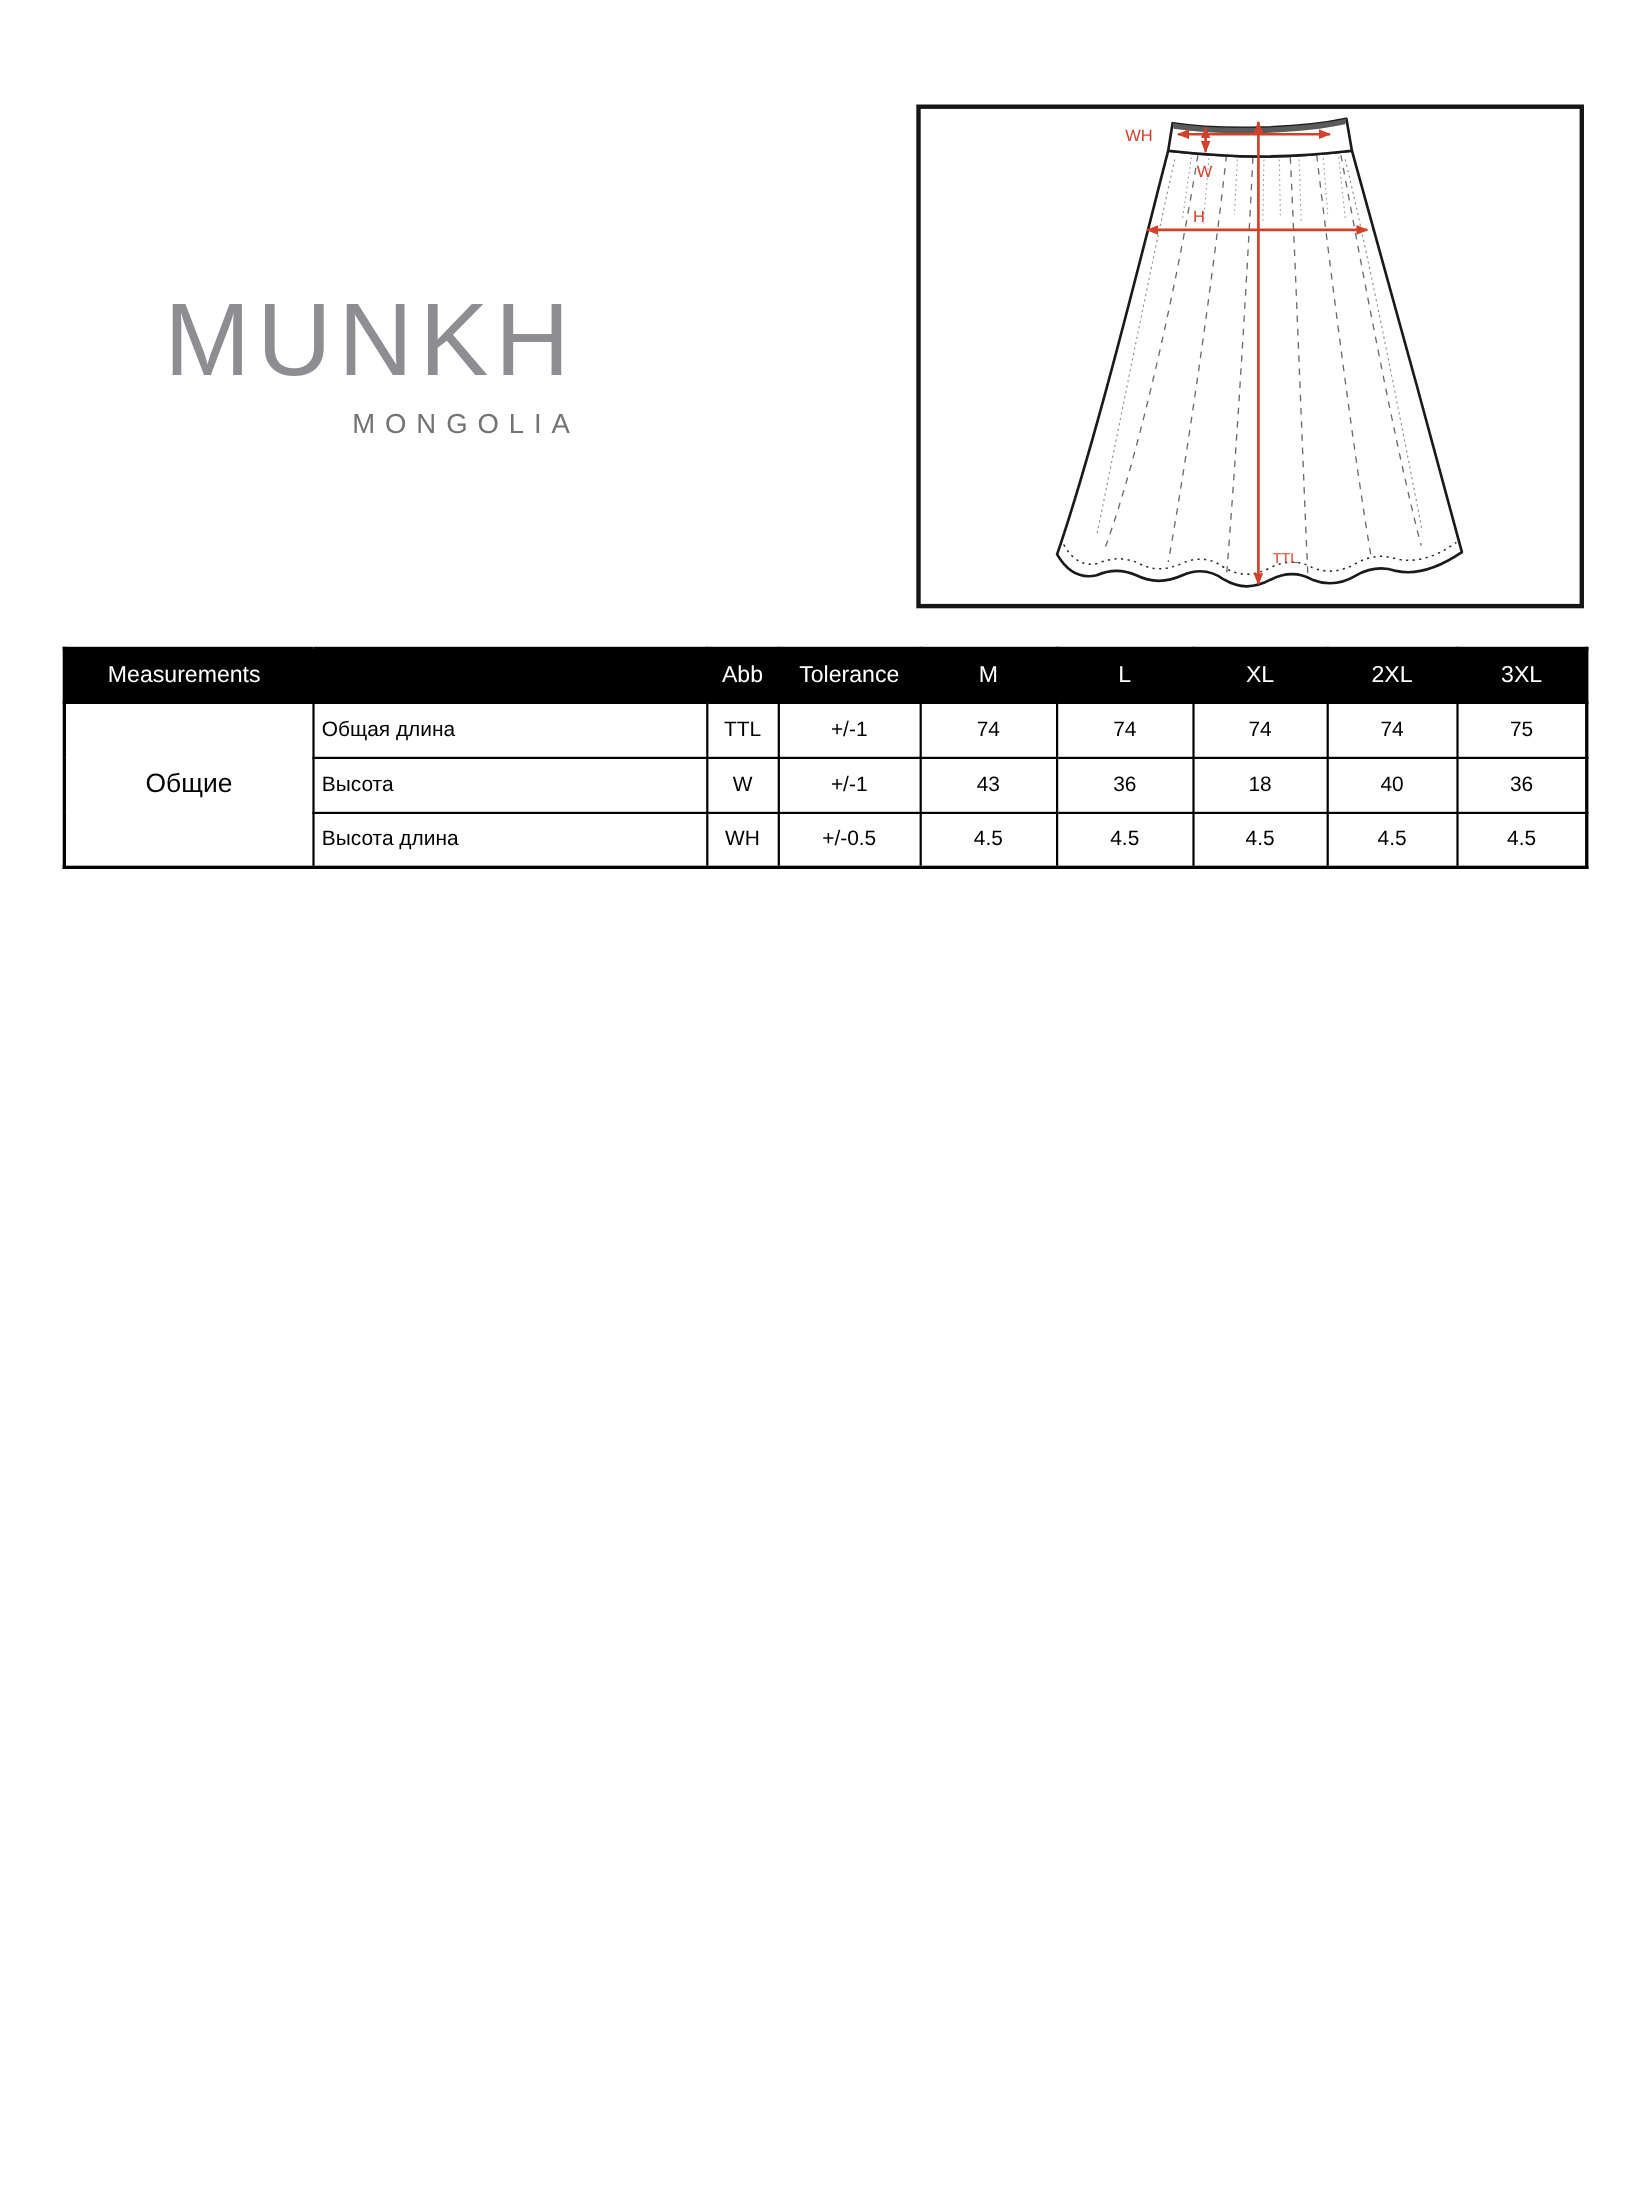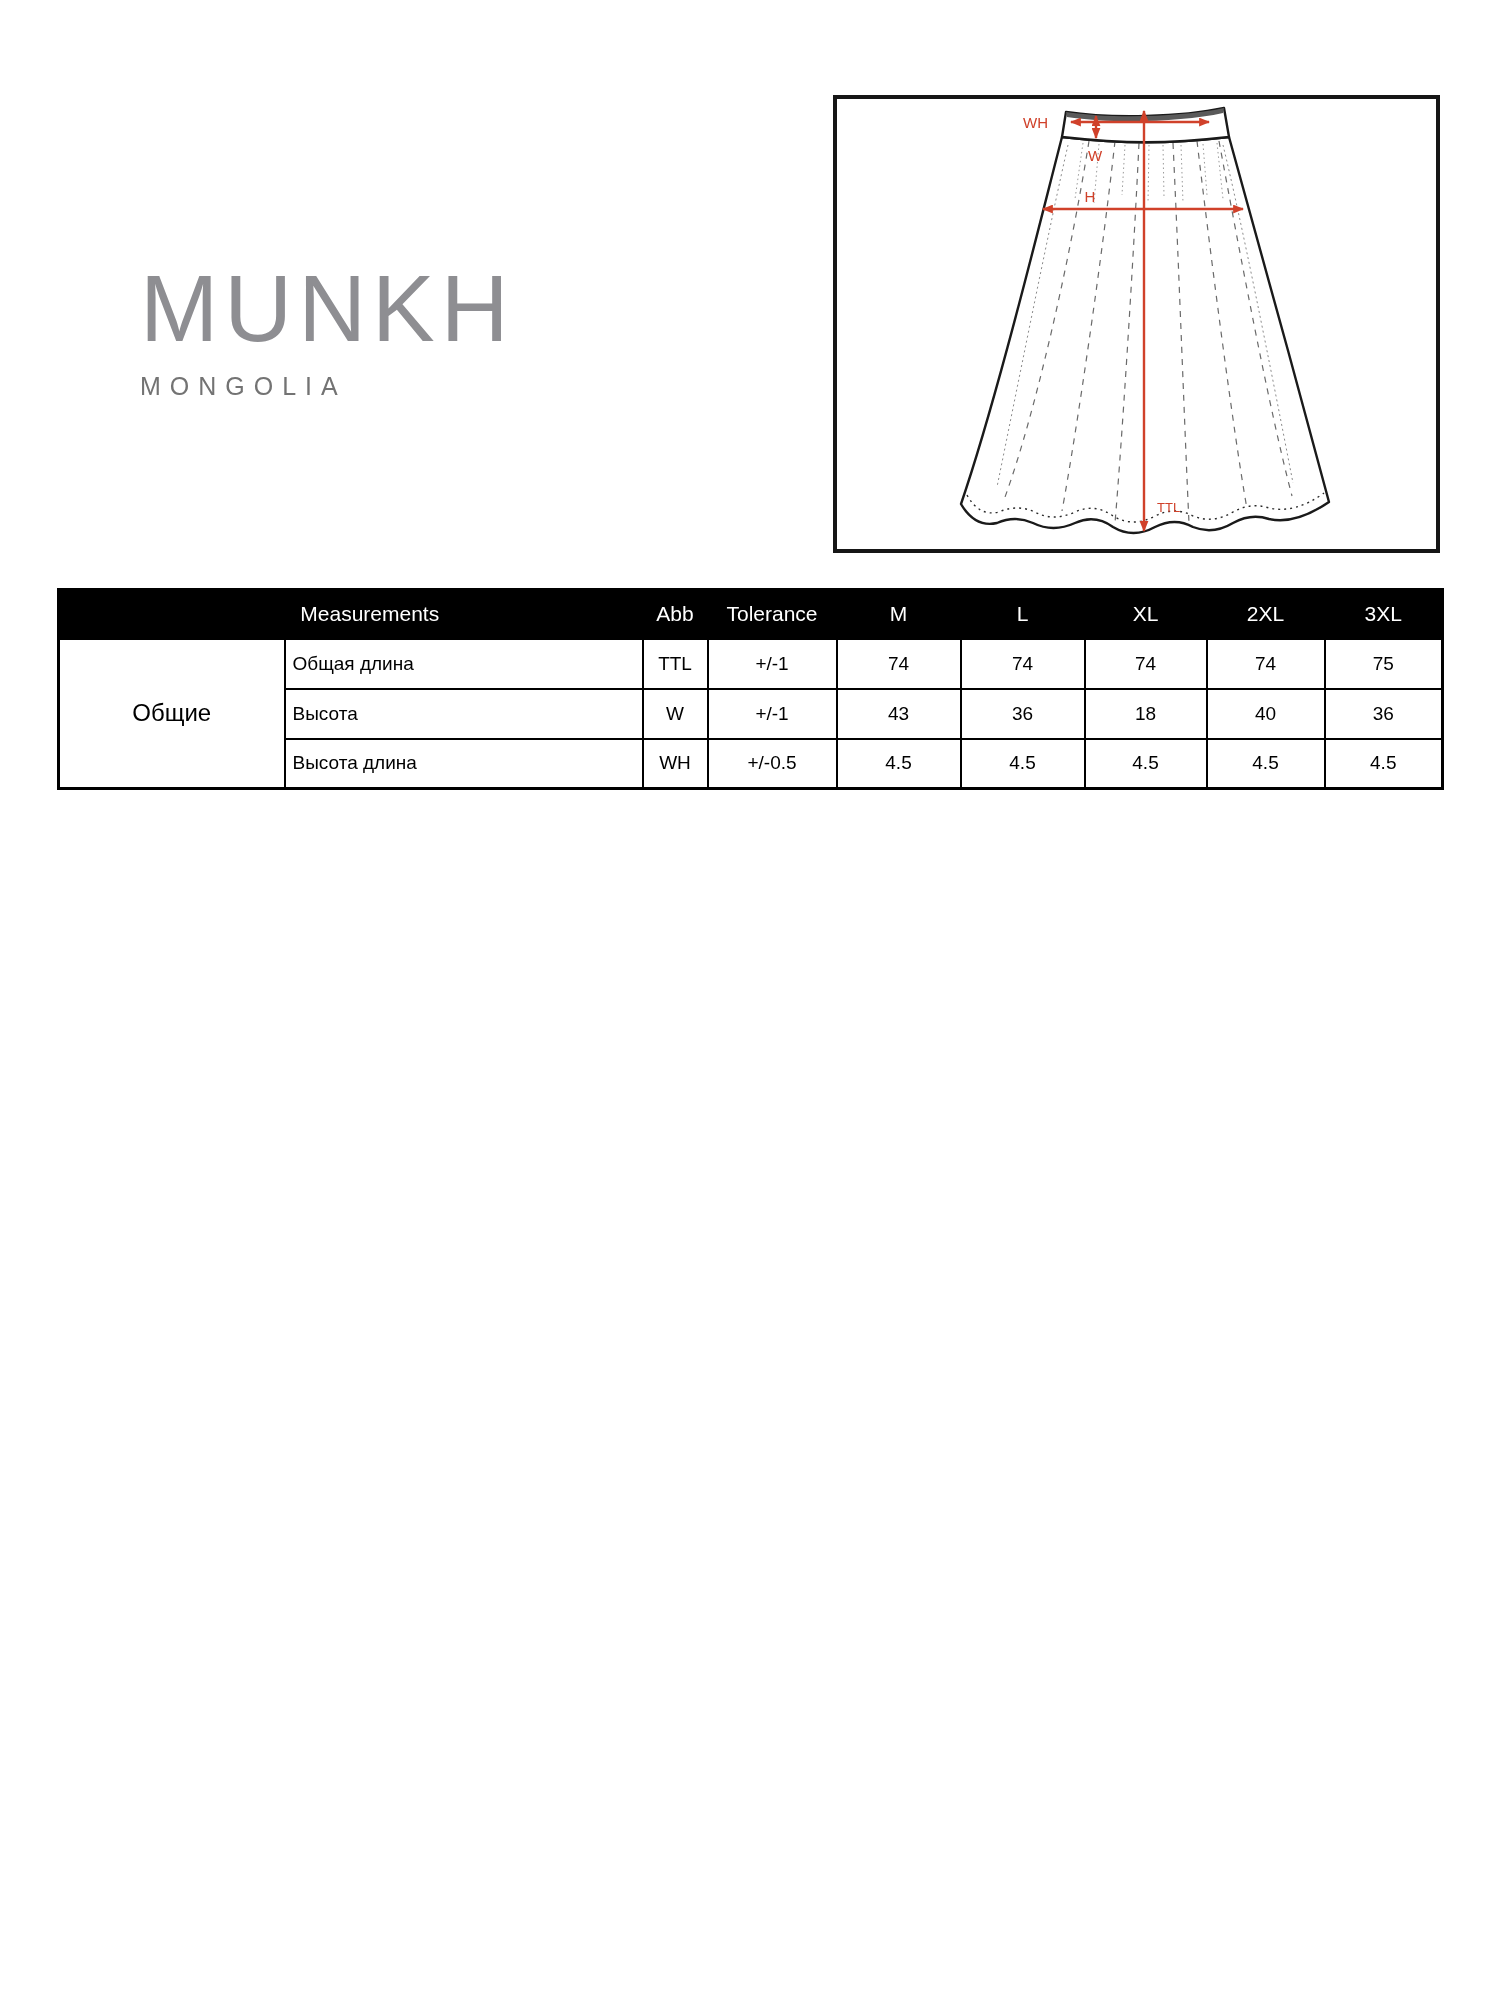--- a/index.html
+++ b/index.html
@@ -8,21 +8,21 @@
     background: #ffffff;
     font-family: "Liberation Sans", sans-serif;
     position: relative;
   }
   .page { position: absolute; inset: 0; width: 1500px; height: 2000px; background: #fff; }
 
   
   .logo-block {
     position: absolute;
     left: 140px; top: 262px; width: 378px;
-    text-align: left;
+    text-align: right;
     color: #8e8e92;
   }
   .logo-brand {
     font-size: 94px;
     line-height: 1.0;
     font-weight: 400;
     letter-spacing: 6px;
     margin-right: -6px; 
     color: #8e8e92;
     white-space: nowrap;
@@ -63,21 +63,21 @@
   .spec-table { border: 3px solid #000; }
   .spec-table thead th {
     background: #000;
     color: #fff;
     font-weight: 400;
     font-size: 21px;
     height: 49px;
     border-color: #000;
   }
   .spec-table thead th.hdr-measurements {
-    text-align: center;
+    text-align: left;
     padding-left: 38px;
   }
   .spec-table tbody td {
     height: 50px;
     font-size: 19px;
     text-align: center;
     vertical-align: middle;
     background: #fff;
   }
   .spec-table tbody td.cell-group {

